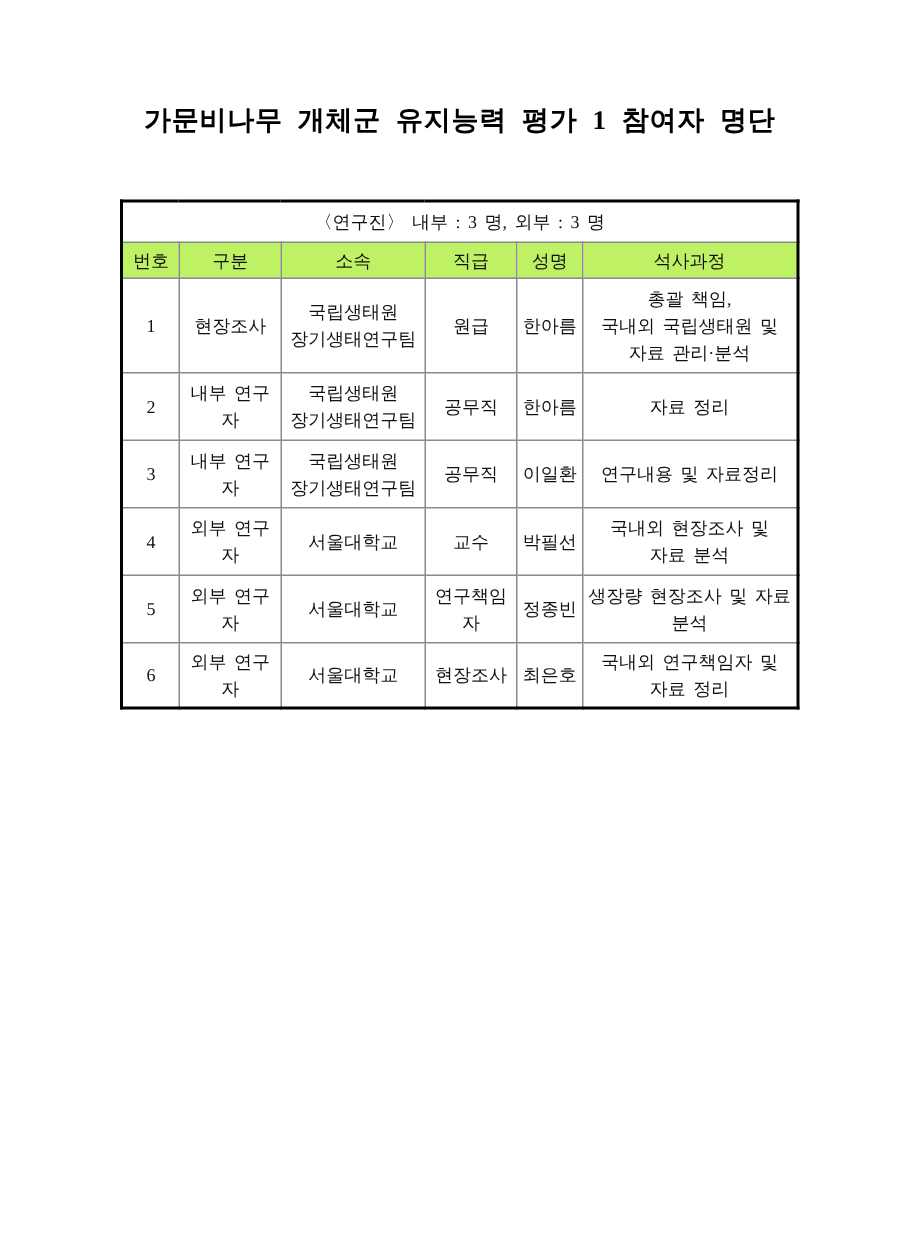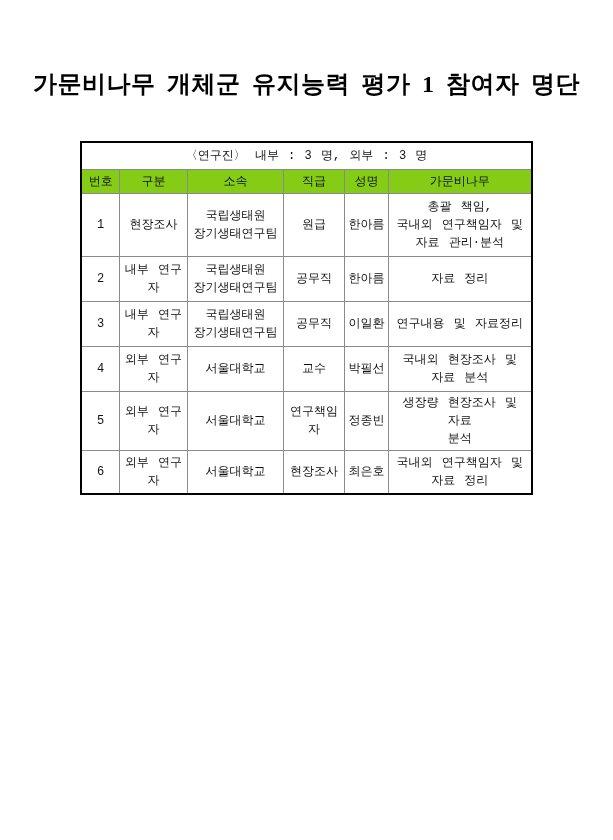--- a/index.html
+++ b/index.html
@@ -11,21 +11,21 @@
   .page {
     position: relative;
     width: 613px; height: 840px;
     background: #ffffff;
     overflow: hidden;
   }
   .doc-title {
     margin: 0;
     padding-top: 68px;
     text-align: center;
-    font-size: 24px;
+    font-size: 18px;
     font-weight: bold;
     letter-spacing: 0.5px;
     word-spacing: 5px;
     color: #000000;
   }
   table.team {
     margin: 41px auto 0 auto;
     width: 450px;
     table-layout: fixed;
     border-collapse: collapse;
@@ -35,24 +35,23 @@
     border: 1px solid #8a8a8a;
     text-align: center;
     vertical-align: middle;
     font-size: 12px;
     font-weight: normal;
     padding: 2px 3px;
     line-height: 1.5;
     word-spacing: 2px;
     white-space: pre-line;
     overflow: hidden;
-    font-family: Liberation Mono, monospace;
   }
   tr.row-caption td { height: 22px; background: #ffffff; }
-  tr.row-head td   { height: 19px; background: #84cc16; }
+  tr.row-head td   { height: 19px; background: #bef264; }
   tr.row-tall td   { height: 58px; }
   tr.row-std td    { height: 40px; }
   tr.row-last td   { height: 38px; }
   td.small { font-size: 10px; word-spacing: 1px; }
 </style>
 </head>
 <body>
 
 <div class="page">
 
@@ -72,32 +71,32 @@
         <tr class="row-caption">
       <td colspan="6">〈연구진〉 내부 : 3 명, 외부 : 3 명</td>
     </tr>
 
     <tr class="row-head">
       <td>번호</td>
       <td>구분</td>
       <td>소속</td>
       <td>직급</td>
       <td>성명</td>
-      <td>가문비나무</td>
+      <td>석사과정</td>
     </tr>
 
     <tr class="row-tall">
       <td>1</td>
       <td>현장조사</td>
       <td>국립생태원
 장기생태연구팀</td>
       <td>원급</td>
       <td>한아름</td>
       <td>총괄 책임,
-국내외 연구책임자 및
+국내외 국립생태원 및
 자료 관리·분석</td>
     </tr>
 
     <tr class="row-std">
       <td>2</td>
       <td>내부 연구자</td>
       <td>국립생태원
 장기생태연구팀</td>
       <td>공무직</td>
       <td>한아름</td>

